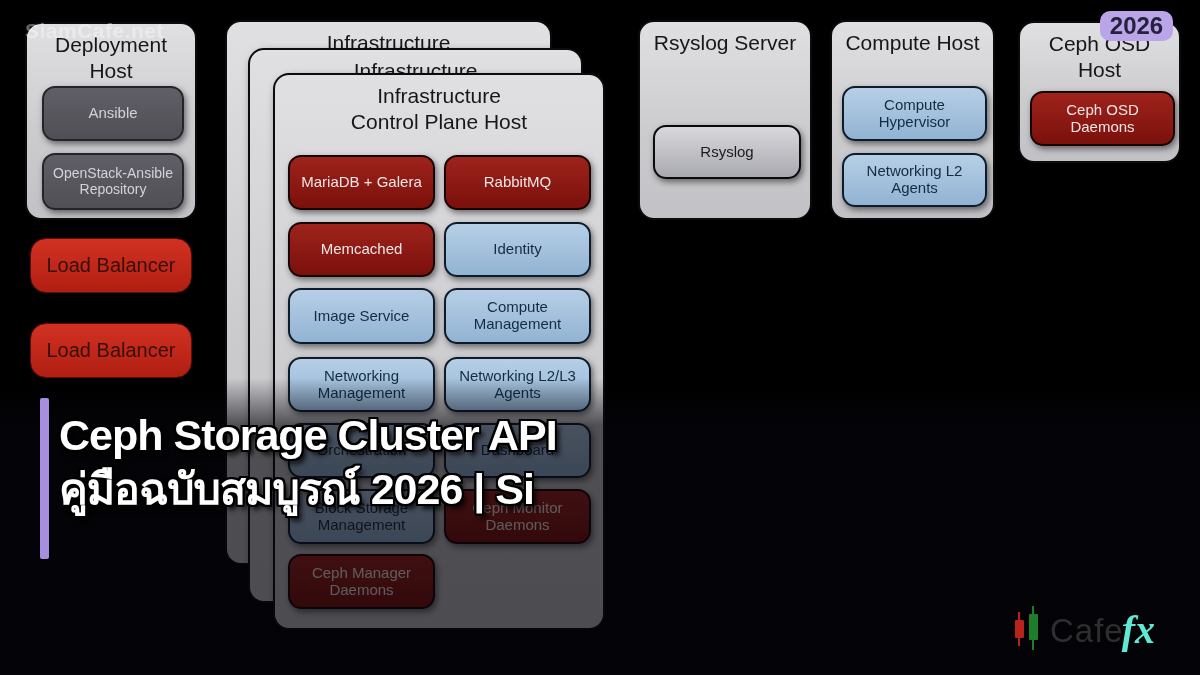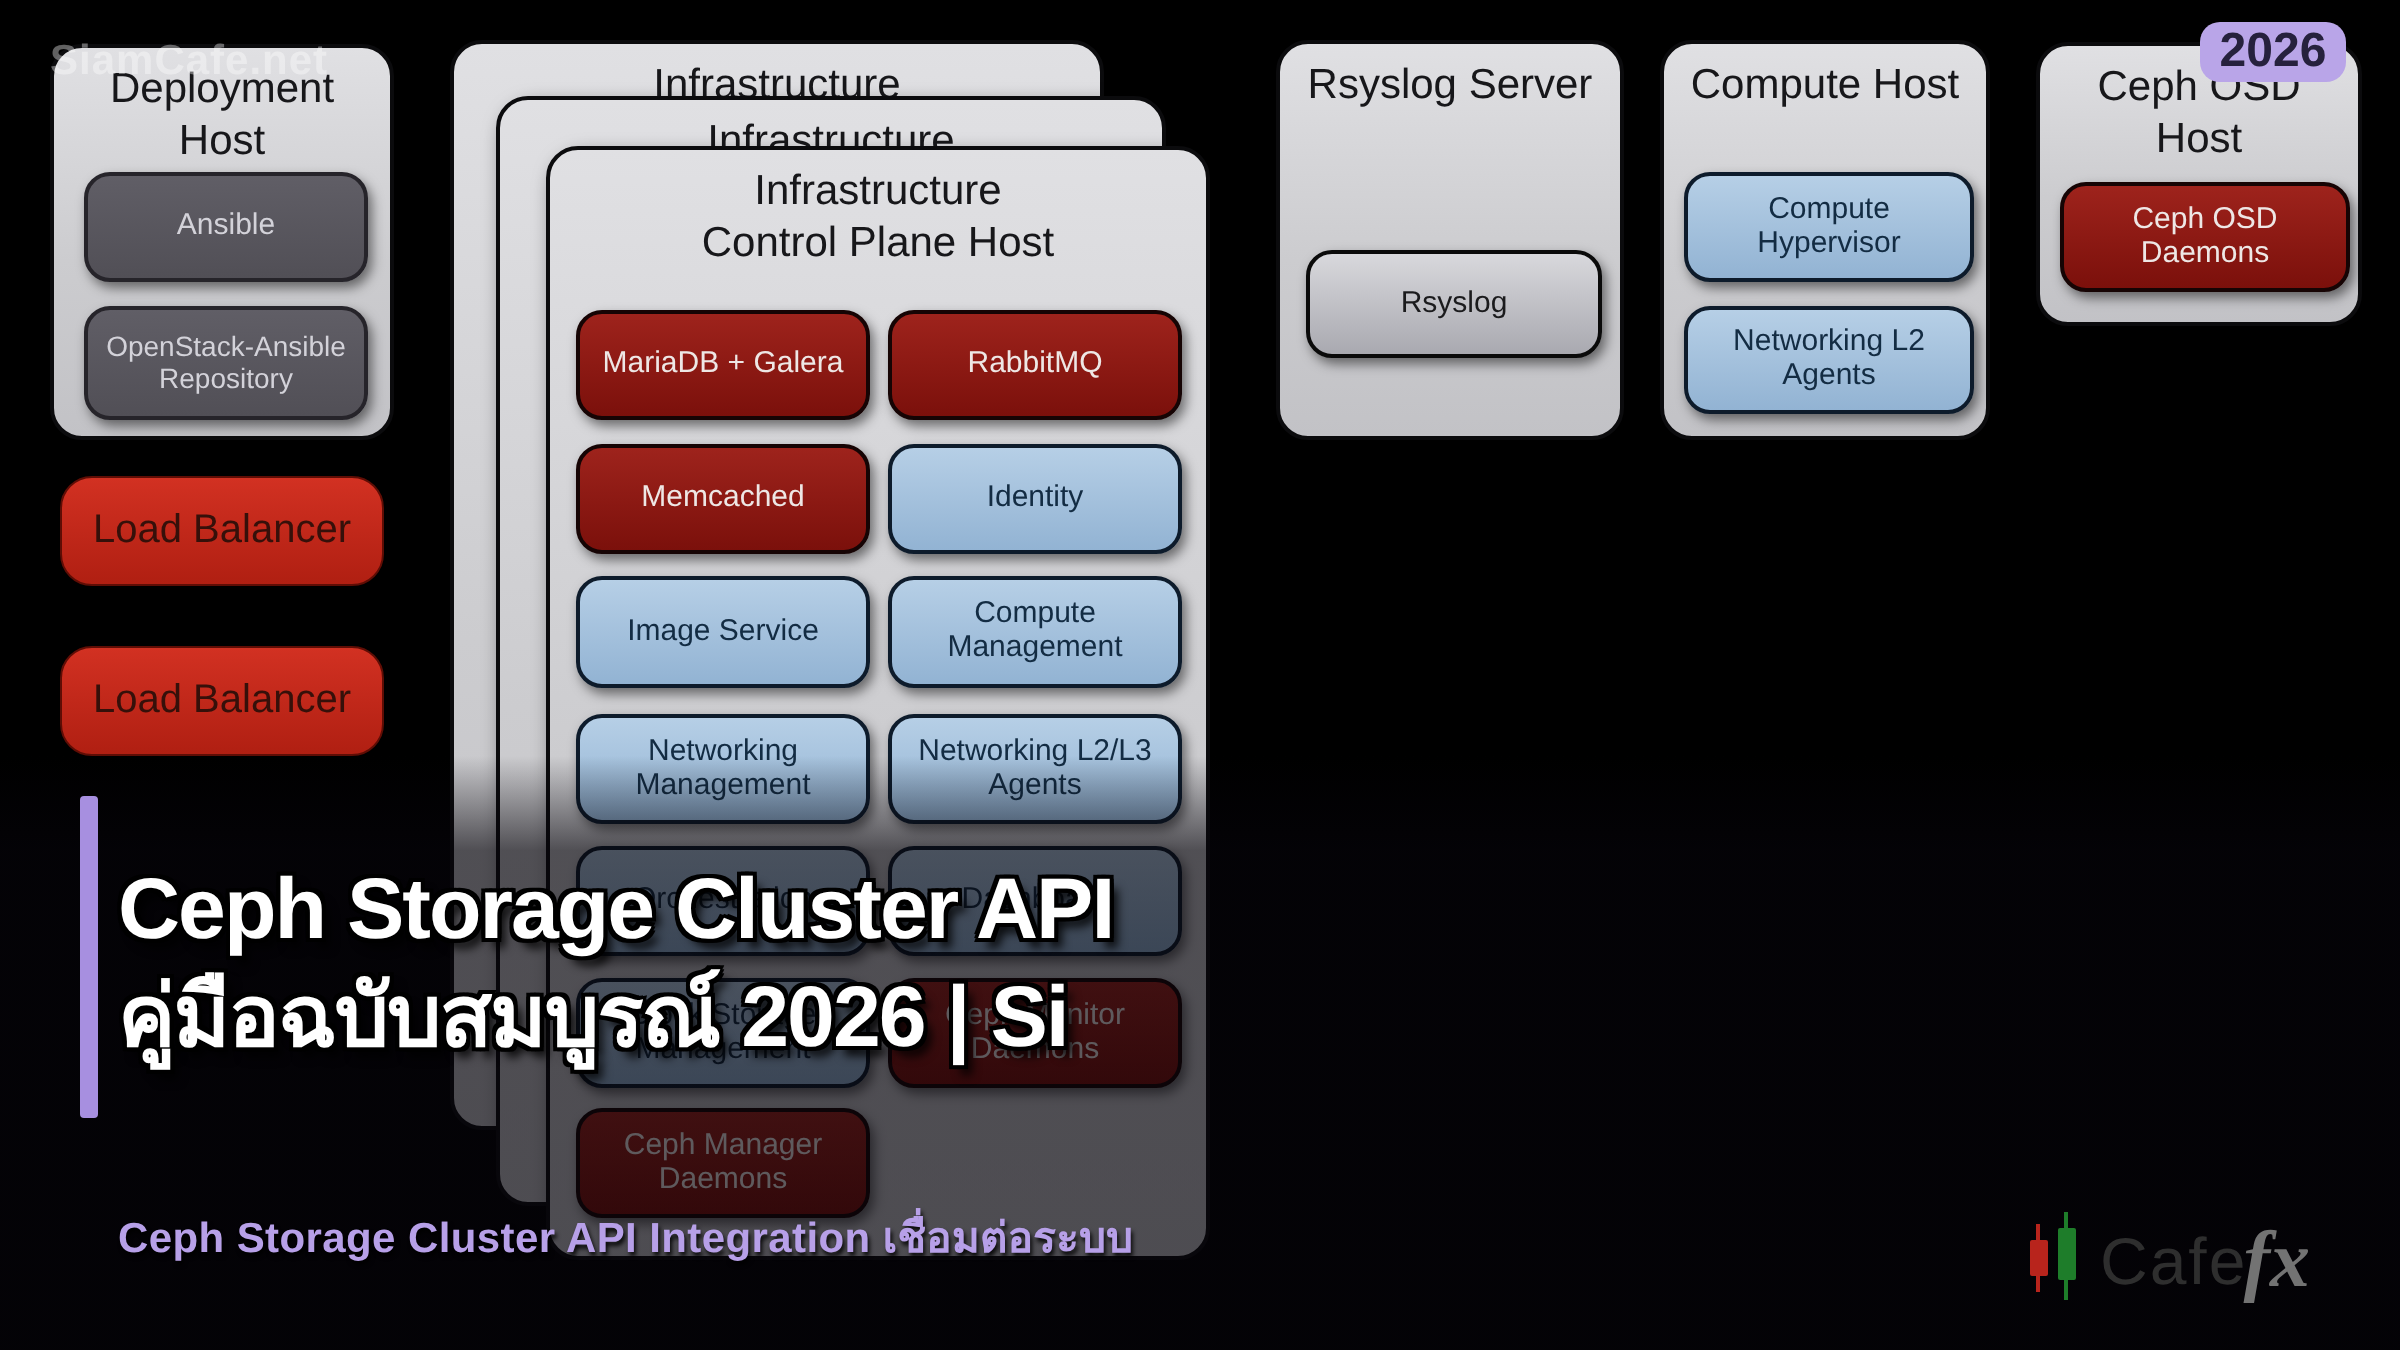--- a/index.html
+++ b/index.html
@@ -25,35 +25,35 @@
       text-align:center;font-size:20px;line-height:1.15;color:#36100a;
       background:linear-gradient(180deg,#d23122 0%,#b01f12 100%);border:1px solid #5f0d05;
       box-shadow:2px 3px 6px rgba(0,0,0,.55);box-sizing:border-box;}
 
   
   .dim{position:absolute;inset:0;pointer-events:none;z-index:5;
        background:linear-gradient(180deg,rgba(0,0,0,0) 56%,rgba(6,4,10,.62) 63%,rgba(6,4,10,.62) 100%);}
 
   
   .hero-bar{position:absolute;left:40px;top:398px;width:9px;height:161px;border-radius:2px;z-index:10;}
-  .hero{position:absolute;left:59px;top:428px;z-index:10;color:#fff;font-weight:700;
+  .hero{position:absolute;left:59px;top:408px;z-index:10;color:#fff;font-weight:700;
         font-size:43px;letter-spacing:-1px;line-height:54px;white-space:nowrap;
         text-shadow:-2px 0 #000,2px 0 #000,0 -2px #000,0 2px #000,-2px -2px #000,2px -2px #000,
                     -2px 2px #000,2px 2px #000,4px 5px 5px rgba(0,0,0,.85);}
   .sub{position:absolute;left:59px;top:602px;z-index:10;font-size:21px;font-weight:700;
        letter-spacing:.2px;white-space:nowrap;text-shadow:1px 2px 2px rgba(0,0,0,.9);}
 
   
   .watermark{position:absolute;left:25px;top:19px;z-index:4;font-size:21px;font-weight:700;
              color:rgba(255,255,255,.38);letter-spacing:.5px;}
   .badge{position:absolute;left:1100px;top:11px;width:73px;height:30px;z-index:20;border-radius:10px;
          display:flex;align-items:center;justify-content:center;font-size:24px;font-weight:700;color:#26213d;}
   .logo{position:absolute;left:1012px;top:606px;z-index:10;display:flex;align-items:flex-end;}
   .logo .cafe{font-size:33px;color:#2e2e2e;font-weight:400;letter-spacing:1px;line-height:38px;}
-  .logo .fx{font-size:40px;color:#737373;font-weight:700;font-style:italic;
+  .logo .fx{font-size:40px;color:#5eead4;font-weight:700;font-style:italic;
             font-family:"Liberation Serif","DejaVu Serif",serif;line-height:40px;margin-left:-2px;}
 </style>
 </head>
 <body>
 
 <div class="stage">
 
   <div class="card" style="left:25px;top:22px;width:172px;height:198px;">
     <div class="card-title">Deployment Host</div>
     <div class="ibox gray" style="left:15px;top:62px;width:142px;height:55px;">Ansible</div>
@@ -108,21 +108,20 @@
 
   <div class="dim"></div>
 
   <div class="badge" style="background:#b9a5e8;">2026</div>
 
   <div class="hero-bar" style="background:#a78fe0;"></div>
   <div class="hero">
     <div>Ceph Storage Cluster API</div>
     <div>คู่มือฉบับสมบูรณ์ 2026 | Si</div>
   </div>
-  <div class="sub" style="color:#b7a0e8;">Ceph Storage Cluster API Integration เชื่อมต่อระบบ</div>
 
   <div class="logo">
     <svg width="34" height="44" viewBox="0 0 34 44" style="margin-right:4px;">
       <line x1="7" y1="6" x2="7" y2="40" stroke="#b8241c" stroke-width="2"></line>
       <rect x="3" y="14" width="9" height="18" rx="1" fill="#b8241c"></rect>
       <line x1="21" y1="0" x2="21" y2="44" stroke="#1e7d2a" stroke-width="2"></line>
       <rect x="17" y="8" width="9" height="26" rx="1" fill="#1e7d2a"></rect>
     </svg>
     <span class="cafe">Cafe</span>
     <span class="fx">fx</span>

